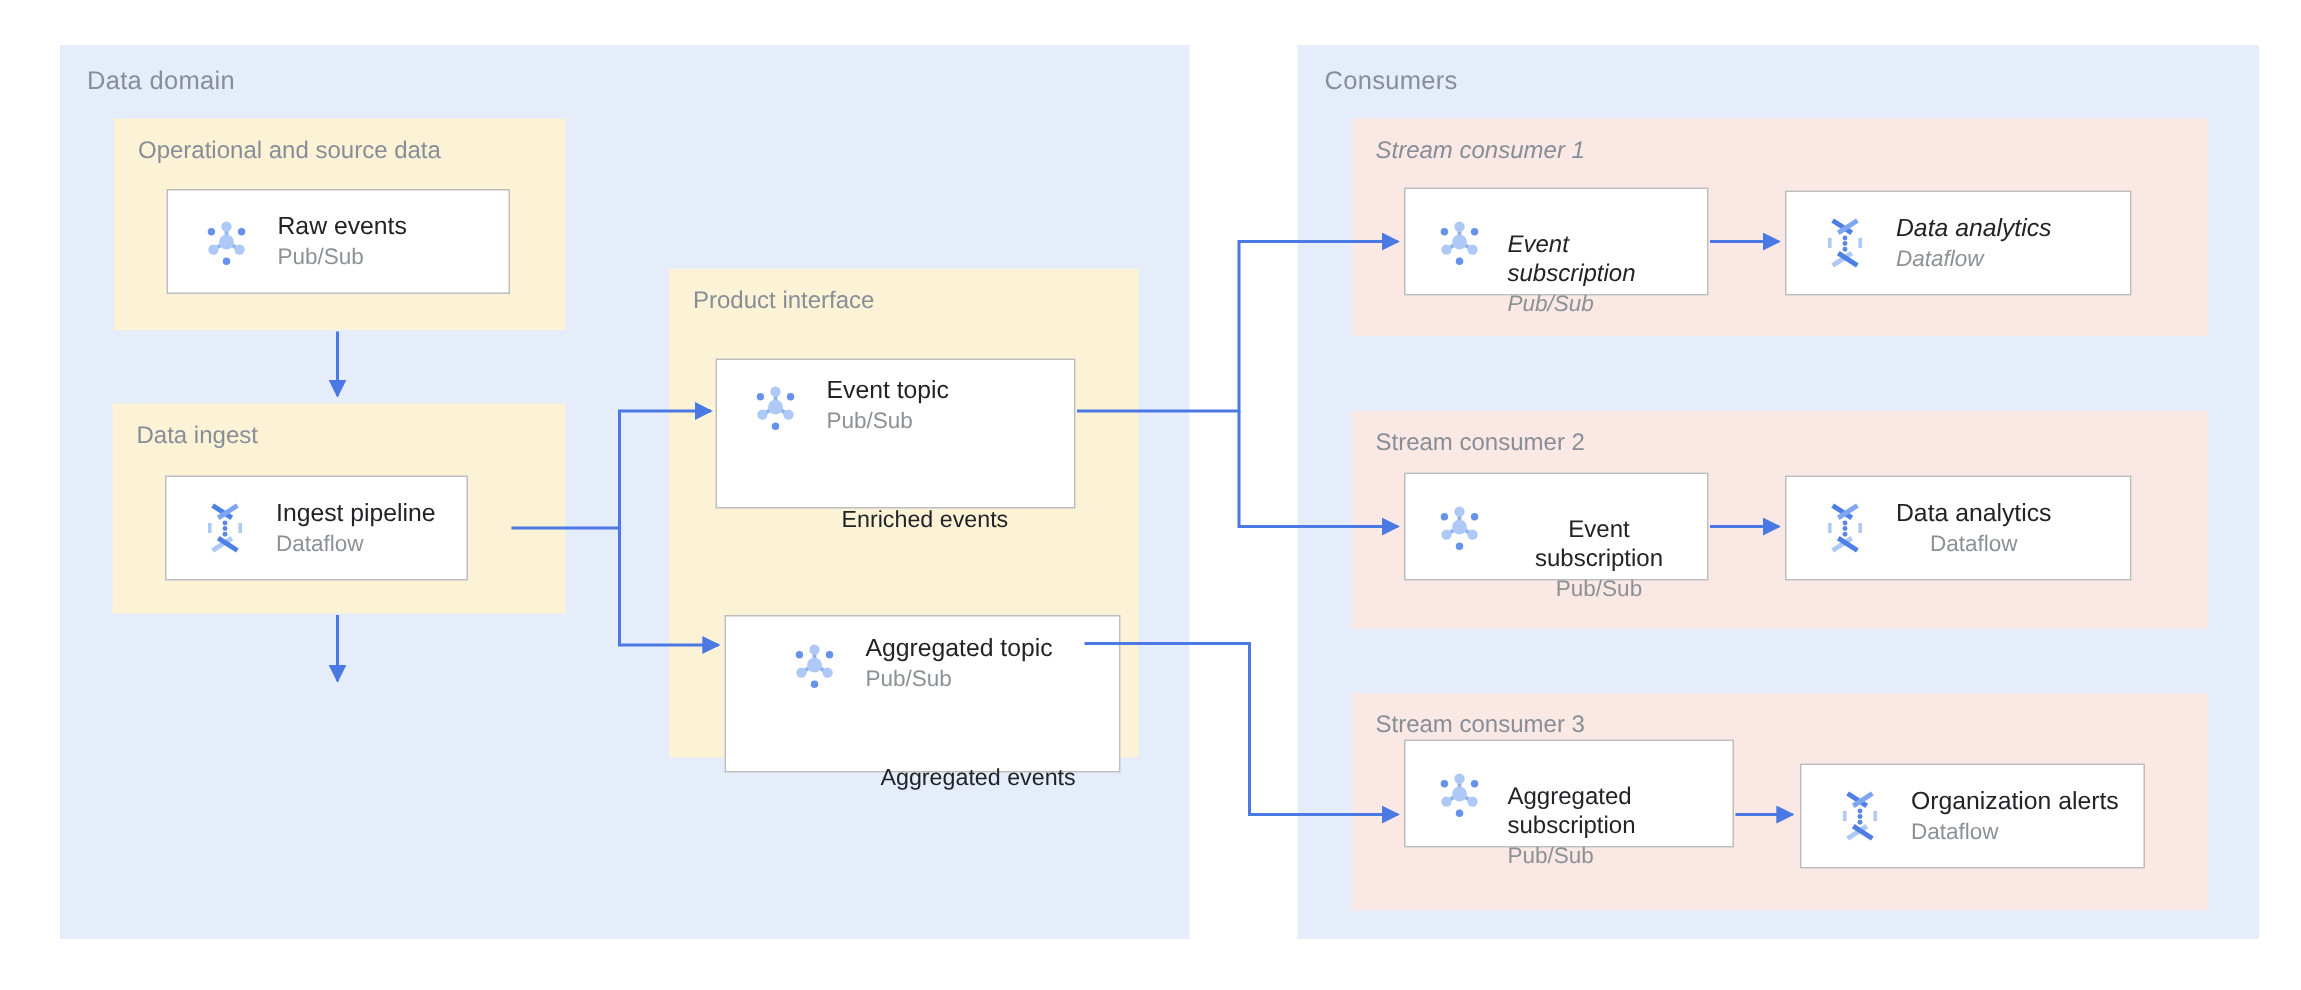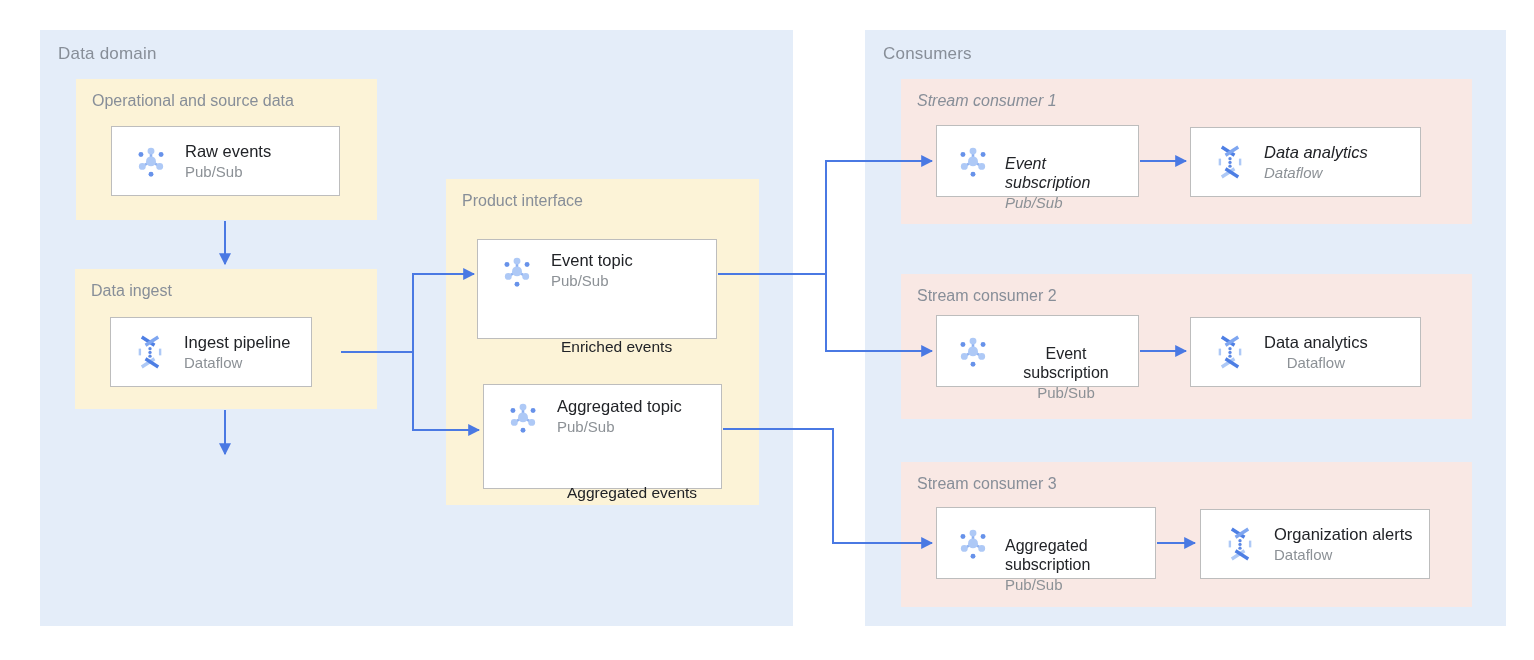--- a/index.html
+++ b/index.html
@@ -132,21 +132,21 @@
             </svg>
           <div class="card-text">
             <div class="card-title">Event topic</div>
             <div class="card-sub">Pub/Sub</div>
           </div>
         </div>
         <div class="card-divider"></div>
         <div class="card-label">Enriched events</div>
       </div>
 
-      <div class="card column" style="left:37px;top:188px;width:239px;height:105px;">
+      <div class="card column" style="left:37px;top:214px;width:264px;height:105px;padding-left:20px;">
         <div class="card-main" style="margin-top:11px;">
           <svg class="icon">
               <use href="#pubsub"></use>
             </svg>
           <div class="card-text">
             <div class="card-title">Aggregated topic</div>
             <div class="card-sub">Pub/Sub</div>
           </div>
         </div>
         <div class="card-divider"></div>
@@ -197,21 +197,21 @@
           </svg>
         <div class="card-text">
           <div class="card-title">Data analytics</div>
           <div class="card-sub">Dataflow</div>
         </div>
       </div>
     </div>
 
     <div class="group pink" style="left:36px;top:432px;width:571px;height:145px;">
       <div class="group-title">Stream consumer 3</div>
-      <div class="card" style="left:35px;top:45px;width:220px;height:72px;gap:14px;padding-left:18px;">
+      <div class="card" style="left:35px;top:31px;width:220px;height:72px;gap:14px;padding-left:18px;">
         <svg class="icon">
             <use href="#pubsub"></use>
           </svg>
         <div class="card-text">
           <div class="card-title wrap" style="width:134px;">Aggregated subscription</div>
           <div class="card-sub">Pub/Sub</div>
         </div>
       </div>
       <div class="card" style="left:299px;top:47px;width:230px;height:70px;">
         <svg class="icon">

